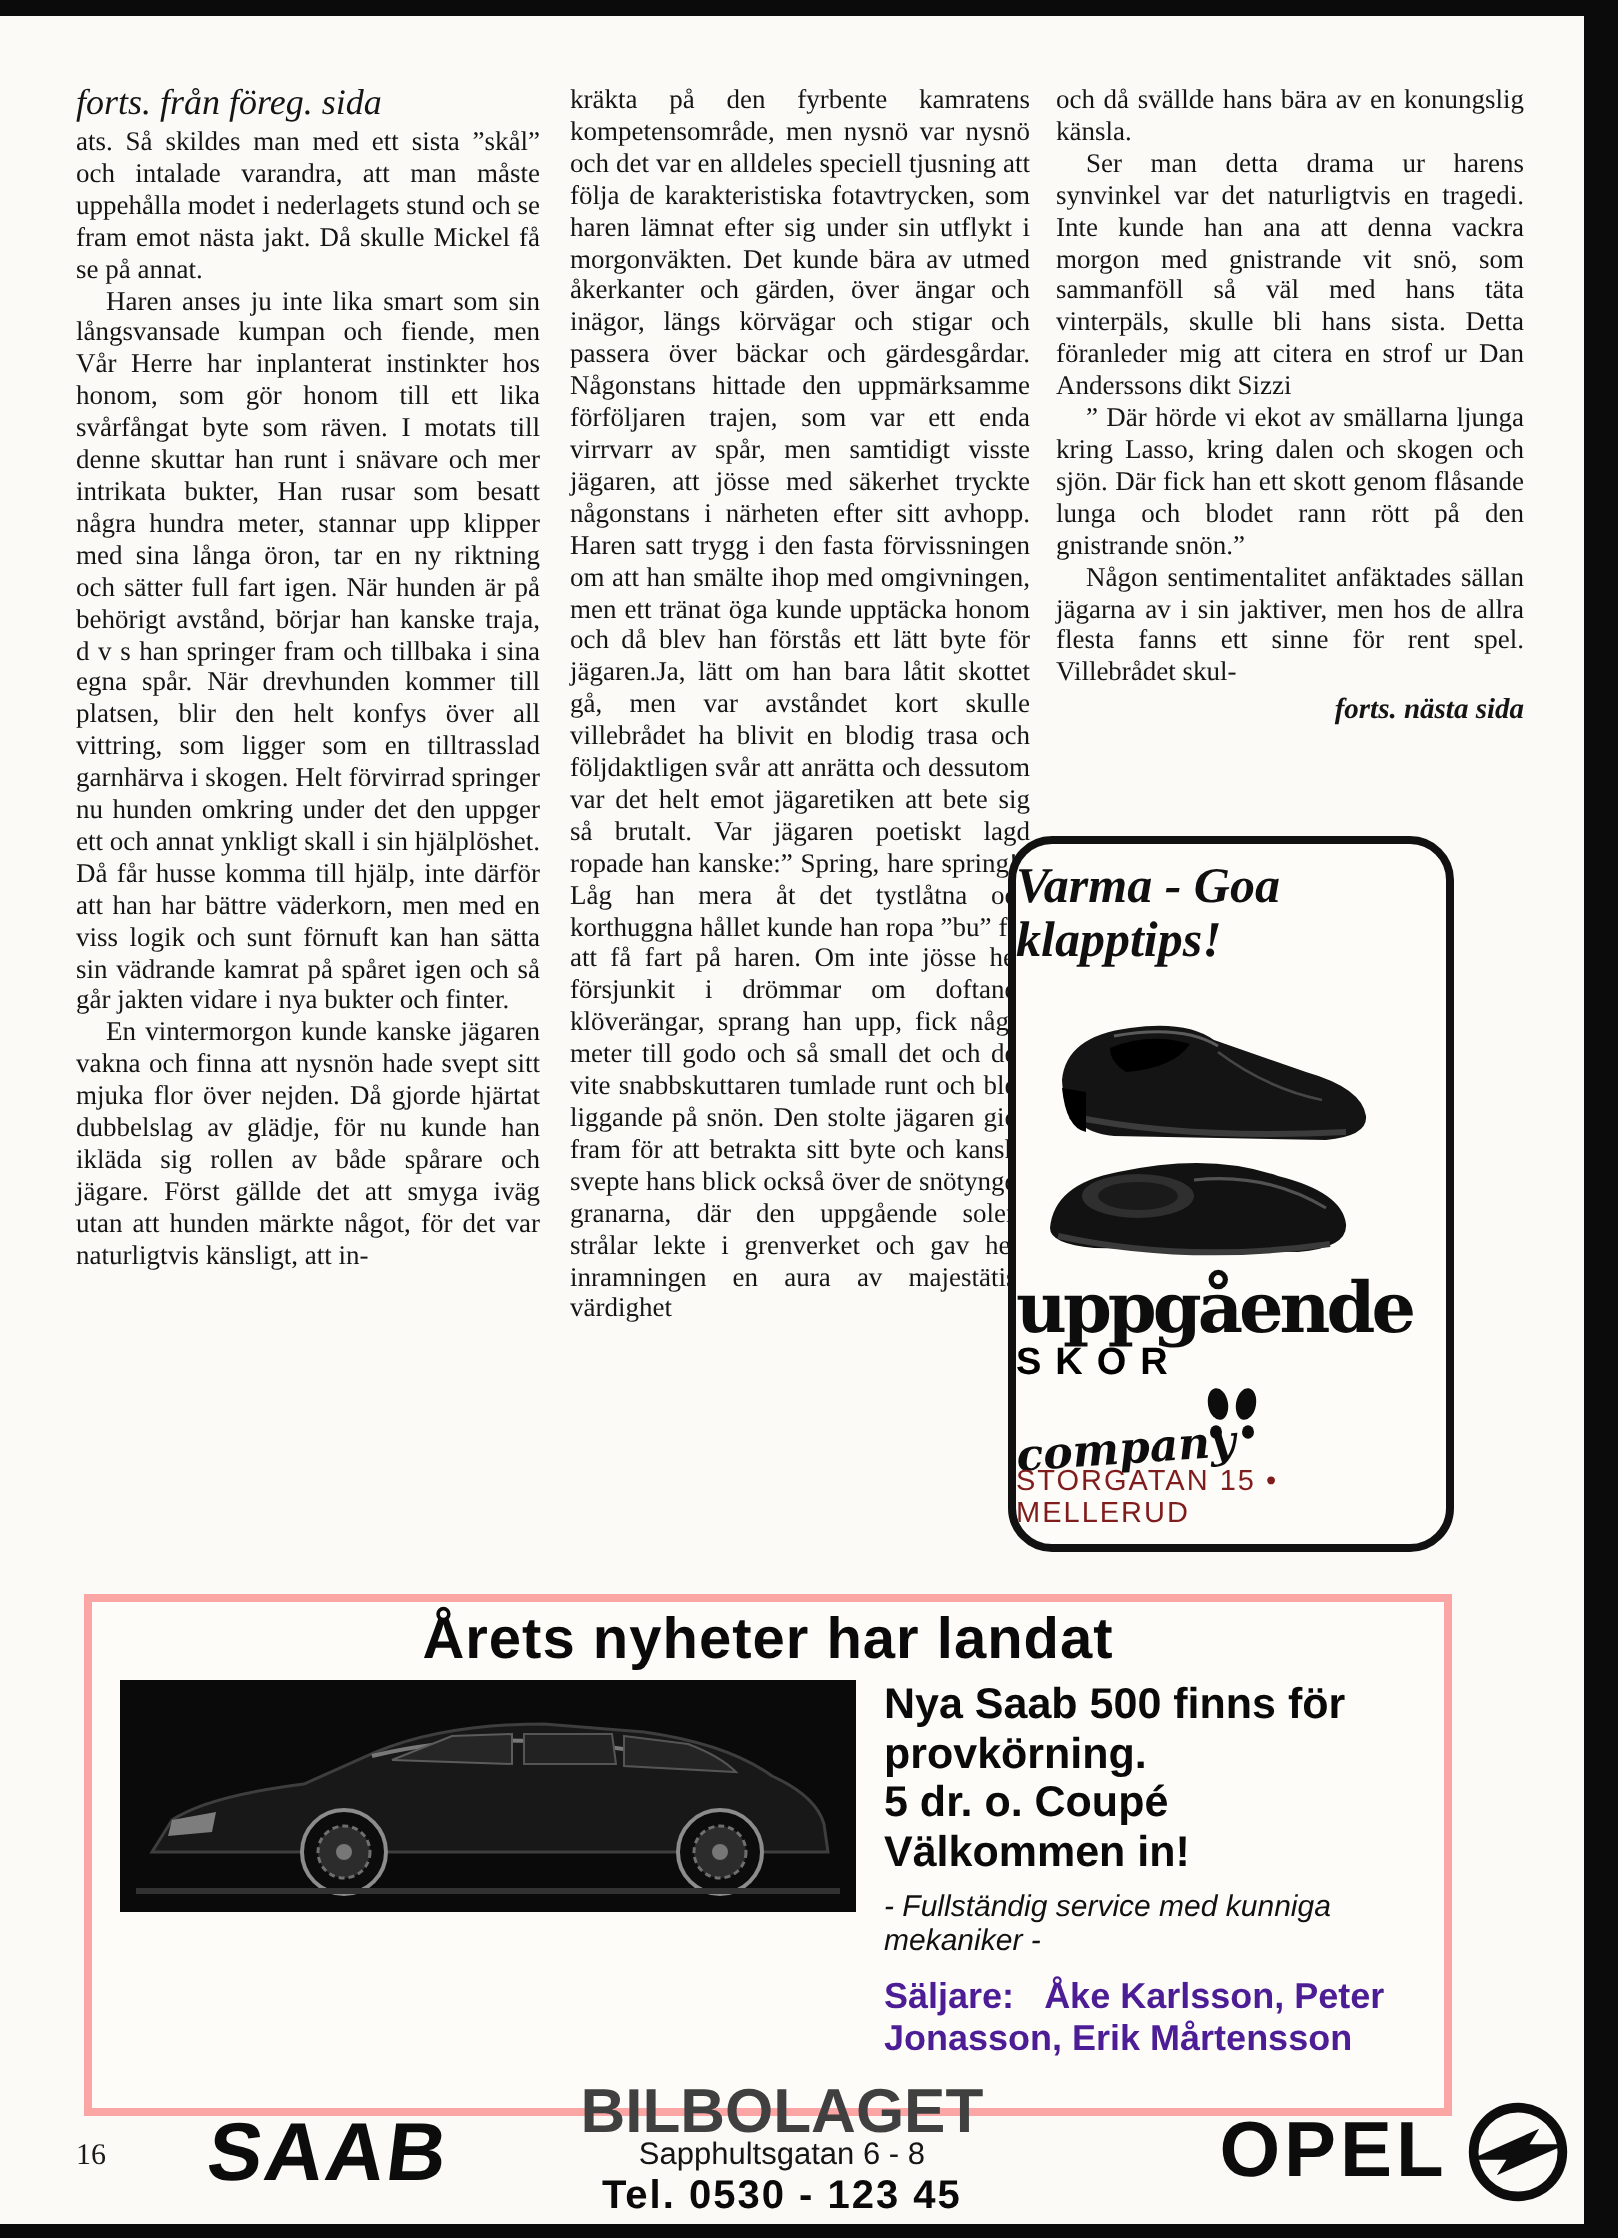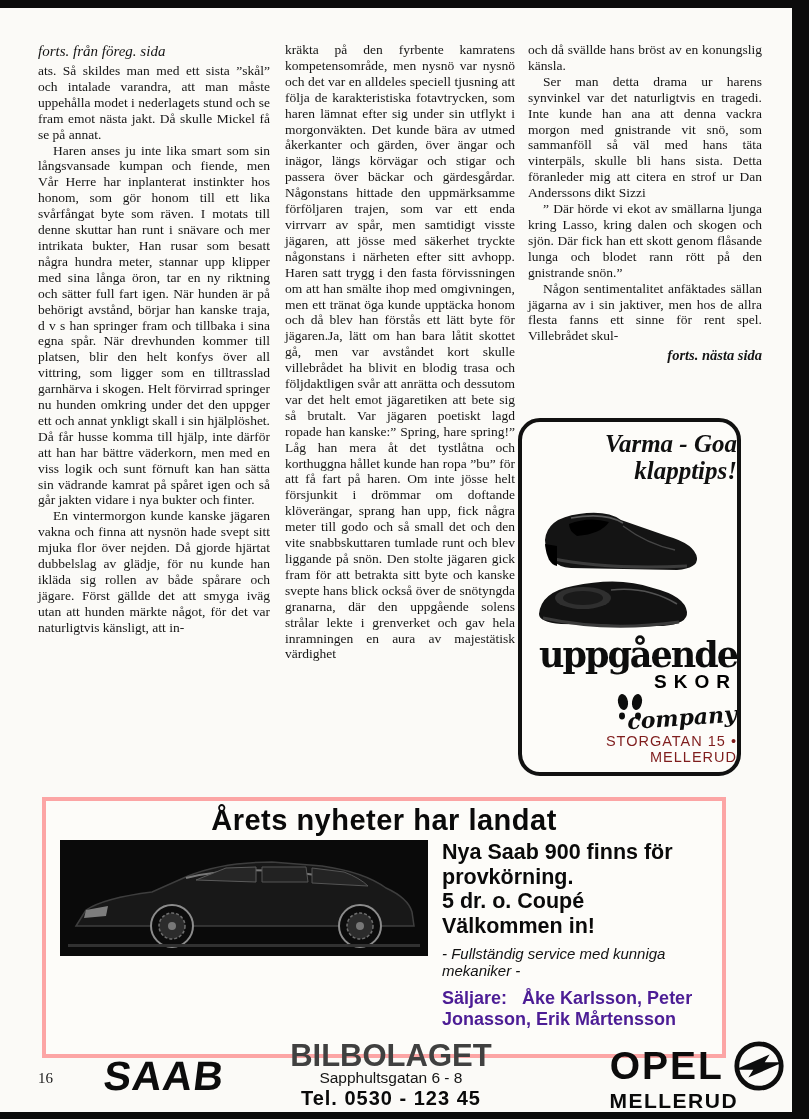--- a/index.html
+++ b/index.html
@@ -16,28 +16,28 @@
   .col {
     position:absolute; top:42px;
     font-size:13.5px; line-height:15.9px; text-align:justify;
     color:#151515;
   }
   .col1 { left:38px;  width:232px; }
   .col2 { left:285px; width:230px; }
   .col3 { left:528px; width:234px; }
   .col p { margin:0; }
   .col p.indent { text-indent:15px; }
-  .forts-prev { font-style:italic; font-size:15px; line-height:18px; margin-bottom:3px; }
+  .forts-prev { font-style:italic; font-size:18px; line-height:18px; margin-bottom:3px; }
   .forts-next { font-style:italic; font-weight:bold; font-size:14.5px; text-align:right; margin-top:4px; }
 
   
   .shoe-ad {
-    position:absolute; left:518px; top:418px; width:223px; height:358px;
+    position:absolute; left:504px; top:418px; width:223px; height:358px;
     border:4px solid #111; border-radius:22px; background:#fdfcf9;
-    text-align:right; overflow:hidden;
+    text-align:left; overflow:hidden;
   }
   .shoe-head { margin-top:8px; font-family:"Liberation Serif", serif; font-style:italic;
                font-weight:bold; font-size:25px; line-height:27px; color:#101010; }
   .shoes-svg { display:block; margin:2px auto 0; }
   .brand-name { font-family:"DejaVu Serif", serif; font-weight:bold; font-size:35px;
                 line-height:30px; letter-spacing:-2px; color:#0d0d0d; margin-top:-4px; }
   .brand-skor { font-family:"Liberation Sans", sans-serif; font-weight:bold; font-size:19px;
                 letter-spacing:7px; line-height:22px; color:#000000; margin-top:1px; }
   .brand-script-wrap { position:relative; height:56px; }
   .footprints-svg { display:block; margin:0 auto; }
@@ -89,21 +89,21 @@
     <p>ats. Så skildes man med ett sista ”skål” och intalade varandra, att man måste uppehålla modet i nederlagets stund och se fram emot nästa jakt. Då skulle Mickel få se på annat.</p>
     <p class="indent">Haren anses ju inte lika smart som sin långsvansade kumpan och fiende, men Vår Herre har inplanterat instinkter hos honom, som gör honom till ett lika svårfångat byte som räven. I motats till denne skuttar han runt i snävare och mer intrikata bukter, Han rusar som besatt några hundra meter, stannar upp klipper med sina långa öron, tar en ny riktning och sätter full fart igen. När hunden är på behörigt avstånd, börjar han kanske traja, d v s han springer fram och tillbaka i sina egna spår. När drevhunden kommer till platsen, blir den helt konfys över all vittring, som ligger som en tilltrasslad garnhärva i skogen. Helt förvirrad springer nu hunden omkring under det den uppger ett och annat ynkligt skall i sin hjälplöshet. Då får husse komma till hjälp, inte därför att han har bättre väderkorn, men med en viss logik och sunt förnuft kan han sätta sin vädrande kamrat på spåret igen och så går jakten vidare i nya bukter och finter.</p>
     <p class="indent">En vintermorgon kunde kanske jägaren vakna och finna att nysnön hade svept sitt mjuka flor över nejden. Då gjorde hjärtat dubbelslag av glädje, för nu kunde han ikläda sig rollen av både spårare och jägare. Först gällde det att smyga iväg utan att hunden märkte något, för det var naturligtvis känsligt, att in-</p>
   </div>
 
   <div class="col col2">
     <p>kräkta på den fyrbente kamratens kompetensområde, men nysnö var nysnö och det var en alldeles speciell tjusning att följa de karakteristiska fotavtrycken, som haren lämnat efter sig under sin utflykt i morgonväkten. Det kunde bära av utmed åkerkanter och gärden, över ängar och inägor, längs körvägar och stigar och passera över bäckar och gärdesgårdar. Någonstans hittade den uppmärksamme förföljaren trajen, som var ett enda virrvarr av spår, men samtidigt visste jägaren, att jösse med säkerhet tryckte någonstans i närheten efter sitt avhopp. Haren satt trygg i den fasta förvissningen om att han smälte ihop med omgivningen, men ett tränat öga kunde upptäcka honom och då blev han förstås ett lätt byte för jägaren.Ja, lätt om han bara låtit skottet gå, men var avståndet kort skulle villebrådet ha blivit en blodig trasa och följdaktligen svår att anrätta och dessutom var det helt emot jägaretiken att bete sig så brutalt. Var jägaren poetiskt lagd ropade han kanske:” Spring, hare spring!” Låg han mera åt det tystlåtna och korthuggna hållet kunde han ropa ”bu” för att få fart på haren. Om inte jösse helt försjunkit i drömmar om doftande klöverängar, sprang han upp, fick några meter till godo och så small det och den vite snabbskuttaren tumlade runt och blev liggande på snön. Den stolte jägaren gick fram för att betrakta sitt byte och kanske svepte hans blick också över de snötyngda granarna, där den uppgående solens strålar lekte i grenverket och gav hela inramningen en aura av majestätisk värdighet</p>
   </div>
 
   <div class="col col3">
-    <p>och då svällde hans bröst av en konungslig känsla.</p>
+    <p>och då svällde hans bära av en konungslig känsla.</p>
     <p class="indent">Ser man detta drama ur harens synvinkel var det naturligtvis en tragedi. Inte kunde han ana att denna vackra morgon med gnistrande vit snö, som sammanföll så väl med hans täta vinterpäls, skulle bli hans sista. Detta föranleder mig att citera en strof ur Dan Anderssons dikt Sizzi</p>
     <p class="indent">” Där hörde vi ekot av smällarna ljunga kring Lasso, kring dalen och skogen och sjön. Där fick han ett skott genom flåsande lunga och blodet rann rött på den gnistrande snön.”</p>
     <p class="indent">Någon sentimentalitet anfäktades sällan jägarna av i sin jaktiver, men hos de allra flesta fanns ett sinne för rent spel. Villebrådet skul-</p>
     <div class="forts-next">forts. nästa sida</div>
   </div>
 
   <div class="shoe-ad">
     <div class="shoe-head">
       <div>Varma - Goa</div>
       <div>klapptips!</div>
@@ -152,21 +152,21 @@
         <circle cx="112" cy="86" r="21" fill="#0c0c0c" stroke="#8c8c8c" stroke-width="2"></circle>
         <circle cx="112" cy="86" r="13" fill="#2c2c2c" stroke="#6f6f6f" stroke-width="1.5" stroke-dasharray="3 2"></circle>
         <circle cx="112" cy="86" r="4" fill="#777"></circle>
         <circle cx="300" cy="86" r="21" fill="#0c0c0c" stroke="#8c8c8c" stroke-width="2"></circle>
         <circle cx="300" cy="86" r="13" fill="#2c2c2c" stroke="#6f6f6f" stroke-width="1.5" stroke-dasharray="3 2"></circle>
         <circle cx="300" cy="86" r="4" fill="#777"></circle>
         <rect x="8" y="104" width="352" height="3" fill="#313131"></rect>
       </svg>
 
       <div class="offer">
-        <div class="offer-line">Nya Saab 900 finns för</div>
+        <div class="offer-line">Nya Saab 500 finns för</div>
         <div class="offer-line">provkörning.</div>
         <div class="offer-line">5 dr. o. Coupé</div>
         <div class="offer-line">Välkommen in!</div>
         <div class="service-note">- Fullständig service med kunniga mekaniker -</div>
         <div class="sellers">
           <span class="label">Säljare:</span>
           <span>Åke Karlsson, Peter Jonasson, Erik Mårtensson</span>
         </div>
       </div>
     </div>
@@ -189,19 +189,18 @@
       </div>
 
       <div class="opel-block">
         <div class="opel-top">
           <div class="opel-wordmark">OPEL</div>
           <svg width="54" height="54" viewBox="0 0 56 56" style="margin-left:8px;">
             <circle cx="28" cy="28" r="23" fill="none" stroke="#0d0d0d" stroke-width="5"></circle>
             <polygon points="3,32 22,32 17,40 53,24 34,24 39,16" fill="#0d0d0d"></polygon>
           </svg>
         </div>
-        <div class="opel-city">MELLERUD</div>
       </div>
     </div>
   </div>
 
   <div class="page-number">16</div>
 </div>
 
 </body></html>

